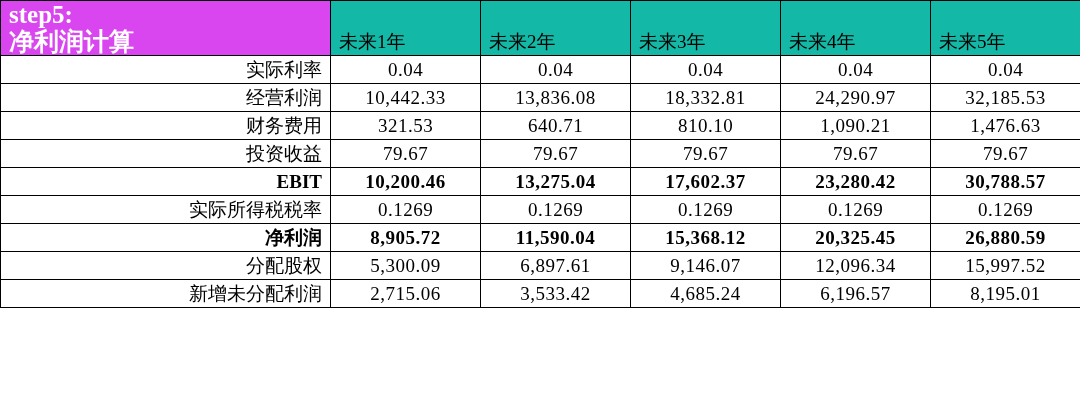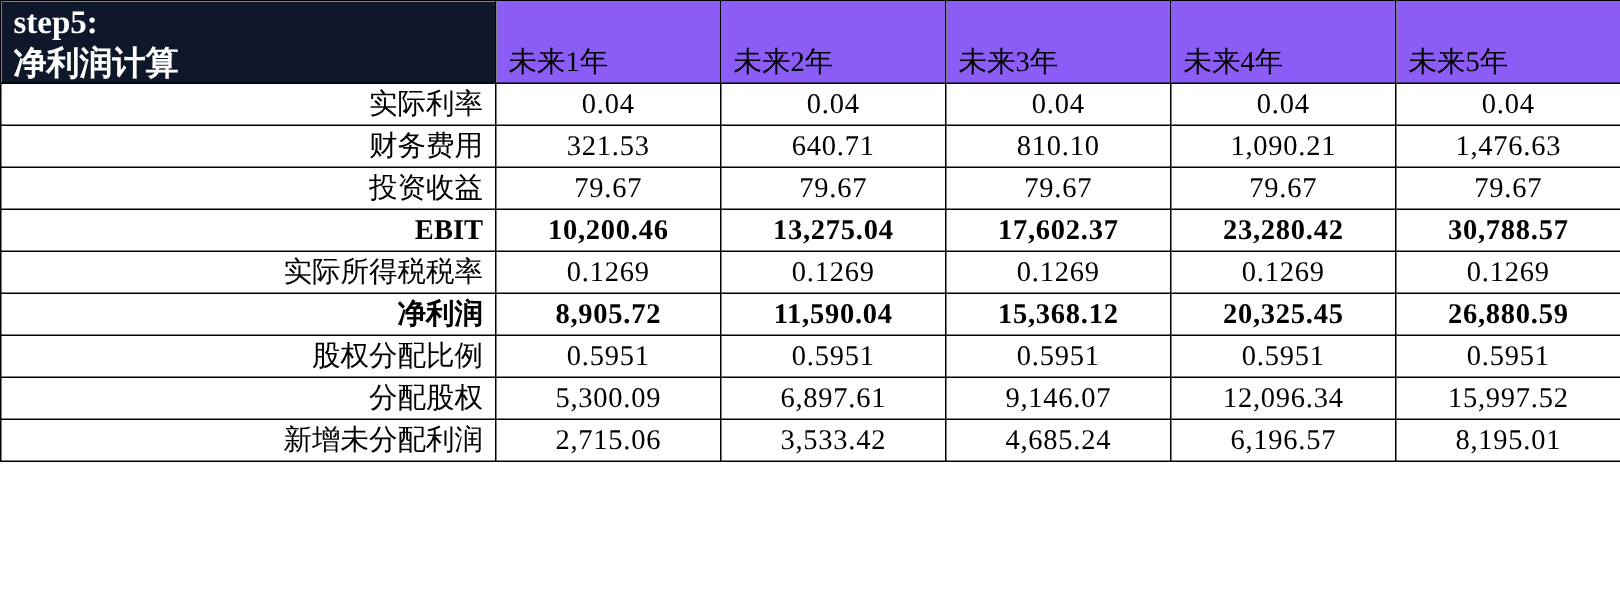--- a/index.html
+++ b/index.html
@@ -31,34 +31,34 @@
   table.fin td, table.fin th {
     border: 1px solid #000;
     padding: 0 8px;
     height: 27px;
     line-height: 27px;
     box-sizing: border-box;
     white-space: nowrap;
     overflow: hidden;
   }
   .head-label {
-    background: #0f172a;
+    background: #d946ef;
     color: #ffffff;
     font-weight: bold;
     text-align: left;
     vertical-align: top;
     padding: 2px 8px;
     height: 60px;
     line-height: 28px;
-    font-size: 22px;
+    font-size: 25px;
   }
   .head-label .l1 { display: block; }
   .head-label .l2 { display: block; }
   .head-year {
-    background: #8b5cf6;
+    background: #14b8a6;
     color: #000;
     font-weight: normal;
     text-align: left;
     vertical-align: bottom;
     height: 60px;
     line-height: 27px;
     padding-bottom: 2px;
     font-size: 19px;
   }
   td.rowlabel {
@@ -103,20 +103,28 @@
     <tbody>
       <tr>
         <td class="rowlabel">实际利率</td>
         <td class="num">0.04</td>
         <td class="num">0.04</td>
         <td class="num">0.04</td>
         <td class="num">0.04</td>
         <td class="num">0.04</td>
       </tr>
       <tr>
+        <td class="rowlabel">经营利润</td>
+        <td class="num">10,442.33</td>
+        <td class="num">13,836.08</td>
+        <td class="num">18,332.81</td>
+        <td class="num">24,290.97</td>
+        <td class="num">32,185.53</td>
+      </tr>
+      <tr>
         <td class="rowlabel">财务费用</td>
         <td class="num">321.53</td>
         <td class="num">640.71</td>
         <td class="num">810.10</td>
         <td class="num">1,090.21</td>
         <td class="num">1,476.63</td>
       </tr>
       <tr>
         <td class="rowlabel">投资收益</td>
         <td class="num">79.67</td>
@@ -143,28 +151,20 @@
       </tr>
       <tr class="bold">
         <td class="rowlabel">净利润</td>
         <td class="num">8,905.72</td>
         <td class="num">11,590.04</td>
         <td class="num">15,368.12</td>
         <td class="num">20,325.45</td>
         <td class="num">26,880.59</td>
       </tr>
       <tr>
-        <td class="rowlabel">股权分配比例</td>
-        <td class="num">0.5951</td>
-        <td class="num">0.5951</td>
-        <td class="num">0.5951</td>
-        <td class="num">0.5951</td>
-        <td class="num">0.5951</td>
-      </tr>
-      <tr>
         <td class="rowlabel">分配股权</td>
         <td class="num">5,300.09</td>
         <td class="num">6,897.61</td>
         <td class="num">9,146.07</td>
         <td class="num">12,096.34</td>
         <td class="num">15,997.52</td>
       </tr>
       <tr>
         <td class="rowlabel">新增未分配利润</td>
         <td class="num">2,715.06</td>

